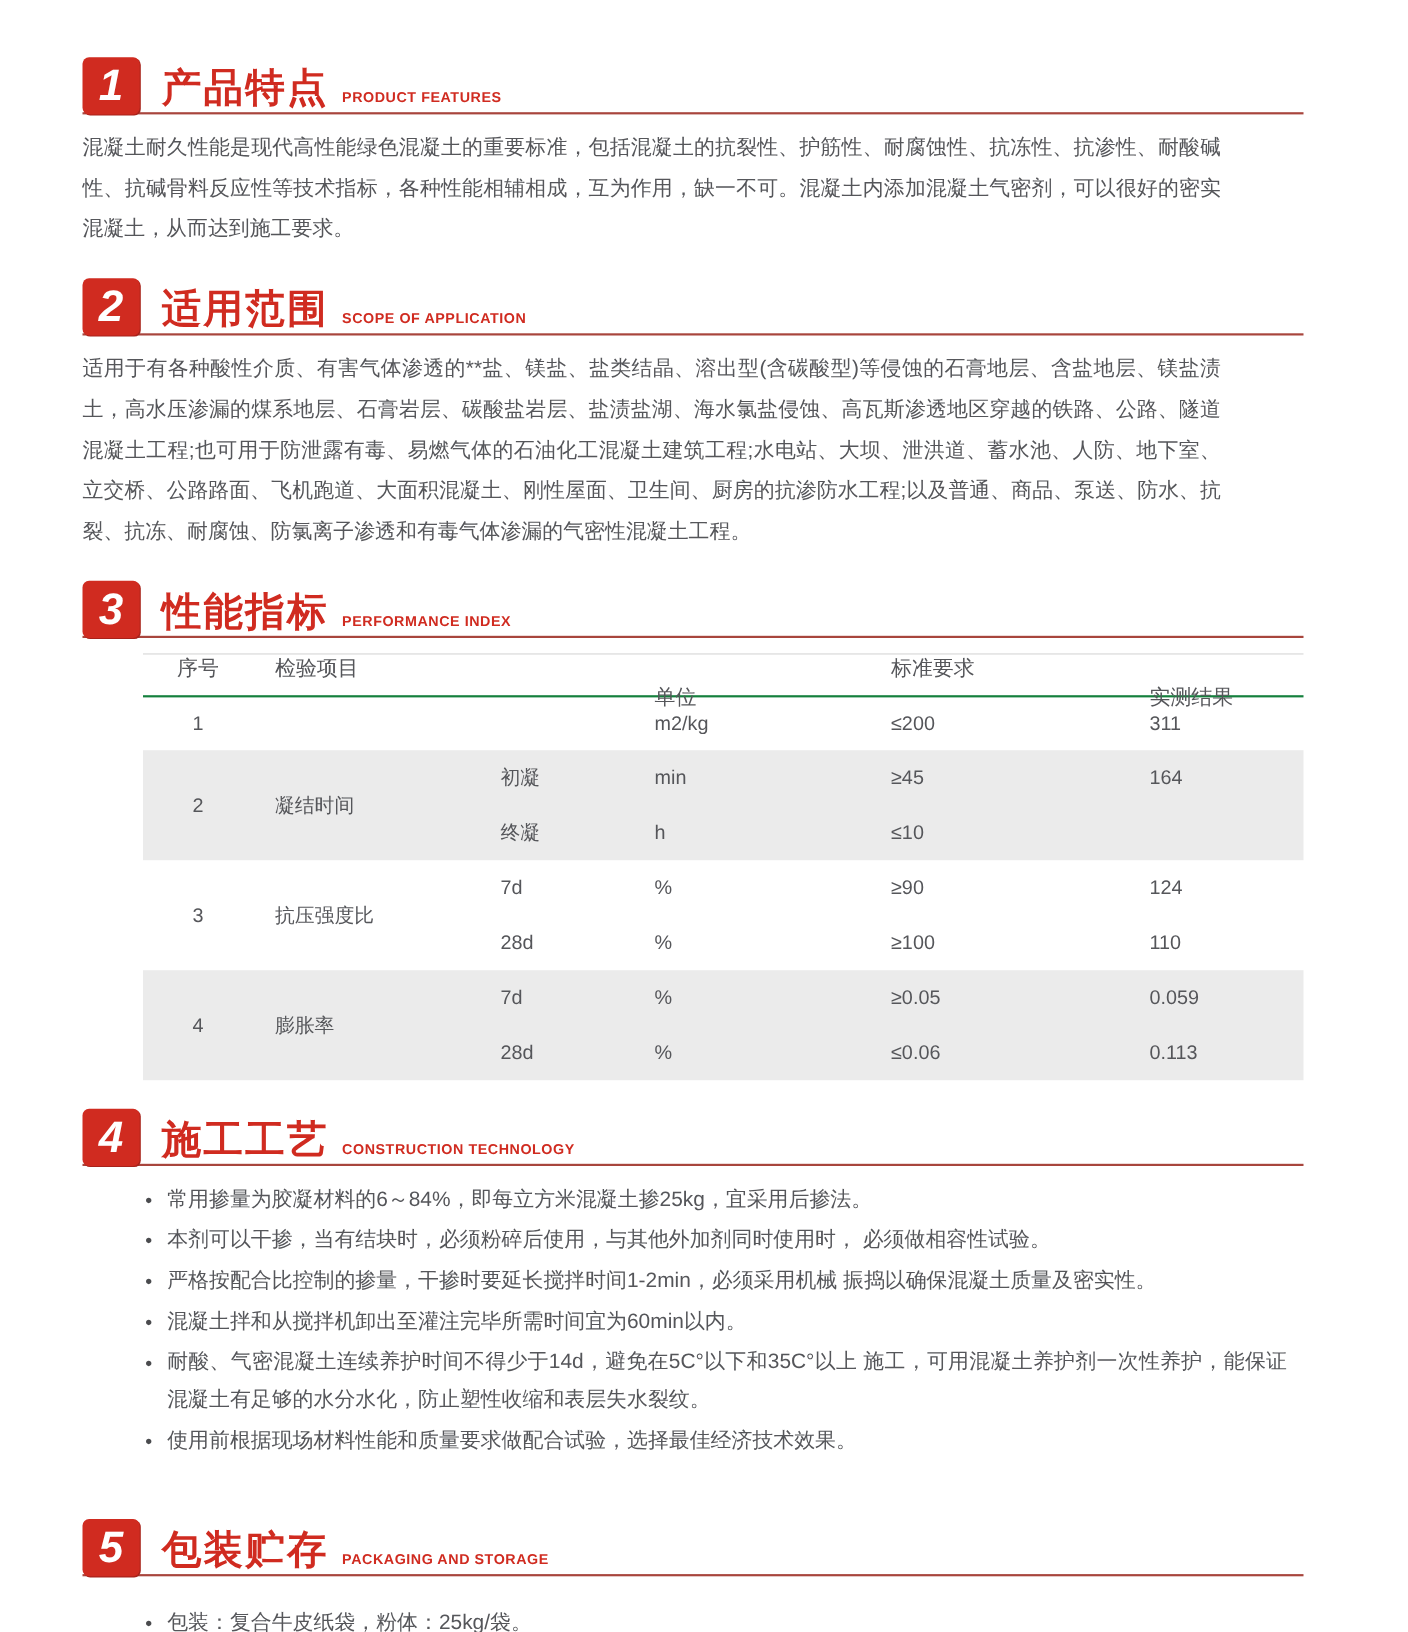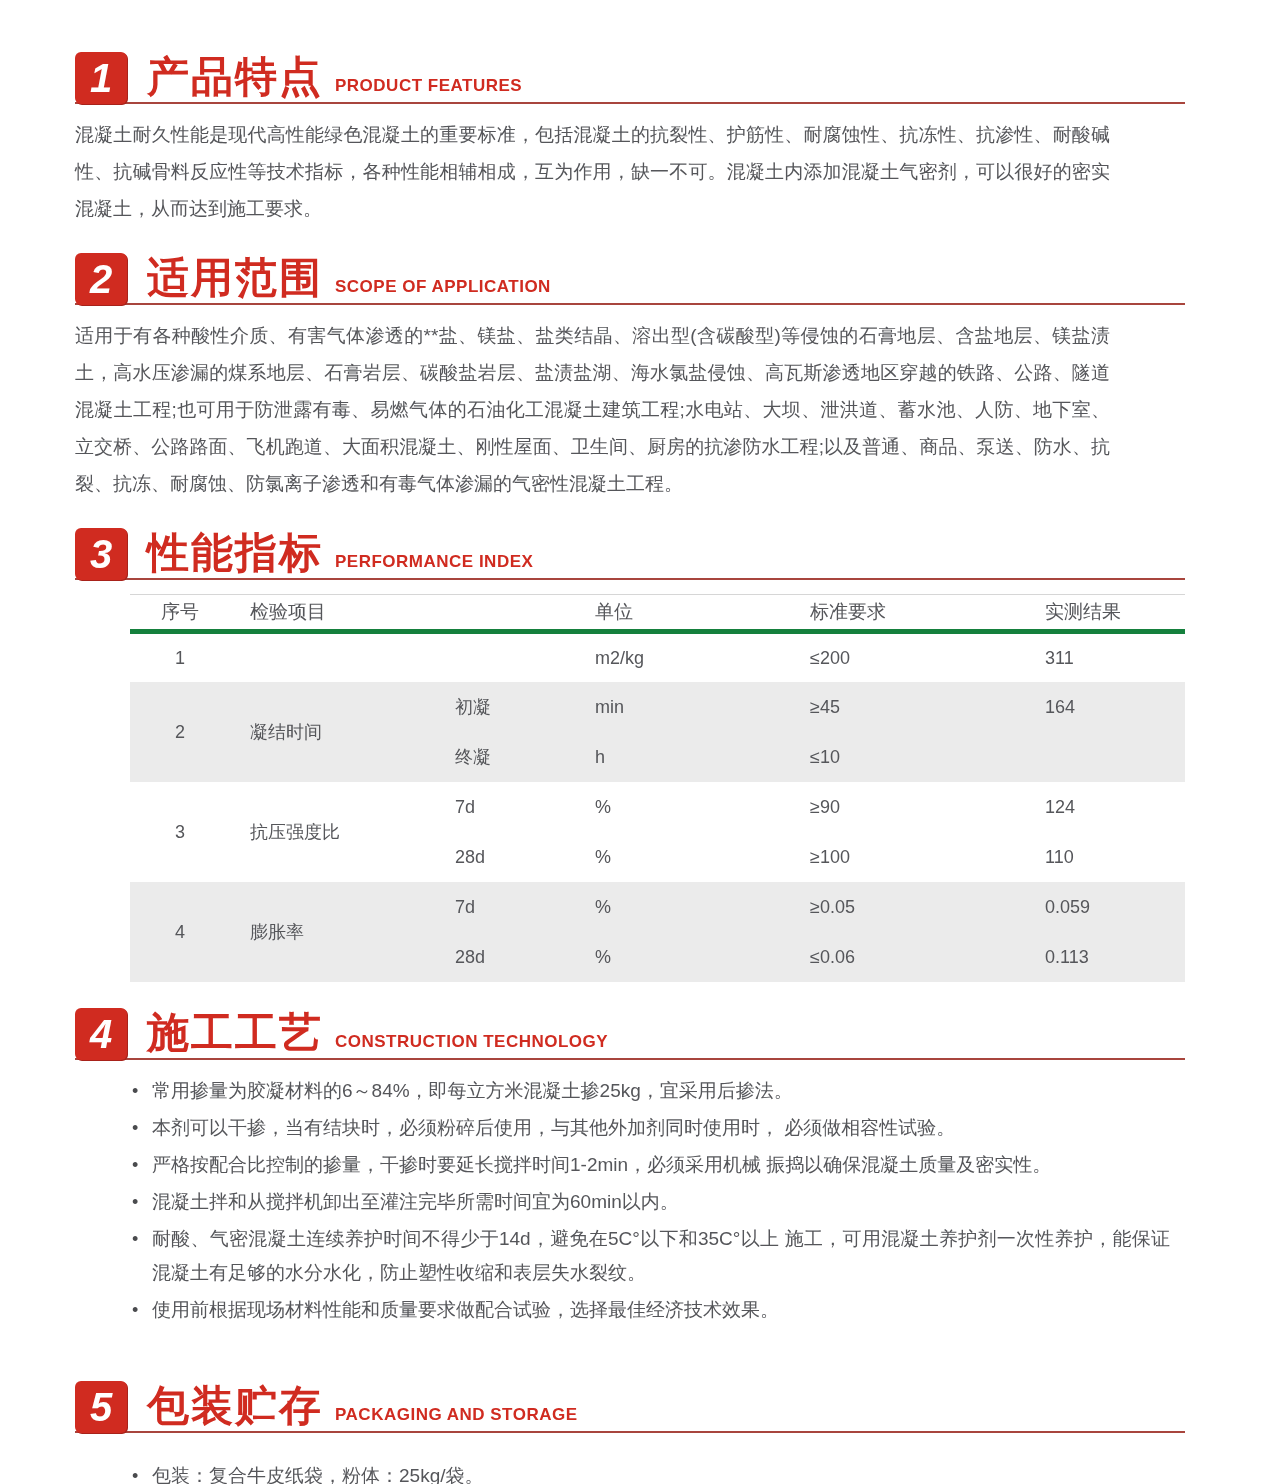--- a/index.html
+++ b/index.html
@@ -24,29 +24,29 @@
     background:#d02b20;
     border-radius:6px;
     color:#ffffff;
     font-size:40px; font-weight:bold; font-style:italic;
     display:flex; align-items:center; justify-content:center;
     margin-bottom:-2px;
     box-shadow:1px 1px 0 #a8221a;
   }
   .title-zh {
     color:#d02b20;
-    font-size:42px; font-weight:bold;
+    font-size:36px; font-weight:bold;
     margin-left:20px;
     letter-spacing:2px;
     line-height:1;
     padding-bottom:4px;
   }
   .title-en {
     color:#d02b20;
-    font-size:17px; font-weight:bold;
+    font-size:13px; font-weight:bold;
     margin-left:12px;
     padding-bottom:6px;
     letter-spacing:0.5px;
     text-align:right;
   }
 
   
   .para {
     width:1035px;
     font-size:19px;
@@ -61,21 +61,21 @@
     margin:14px 0 18px 55px;
     width:1055px;
     font-size:18px;
     color:#55565a;
   }
   .t-head {
     display:grid;
     grid-template-columns:100px 200px 150px 215px 235px 155px;
     height:40px;
     border-top:1px solid #d6d6d6;
-    border-bottom:5px solid #15803d;
+    border-bottom:2px solid #15803d;
     font-size:19px;
   }
   .t-row1 {
     display:grid;
     grid-template-columns:100px 200px 150px 215px 235px 155px;
     height:48px;
   }
   .t-group {
     display:grid;
     grid-template-columns:100px 200px 150px 215px 235px 155px;
@@ -145,22 +145,22 @@
     <div class="badge">3</div>
     <div class="title-zh">性能指标</div>
     <div class="title-en">PERFORMANCE INDEX</div>
   </div>
 
   <div class="pt-table">
 
     <div class="t-head">
       <div class="cell c1">序号</div>
       <div class="cell c2s">检验项目</div>
+      <div class="cell c5">标准要求</div>
       <div class="cell c4">单位</div>
-      <div class="cell c5">标准要求</div>
       <div class="cell c6">实测结果</div>
     </div>
 
     <div class="t-row1">
       <div class="cell c1">1</div>
       <div class="cell c4">m2/kg</div>
       <div class="cell c5">≤200</div>
       <div class="cell c6">311</div>
     </div>
 

